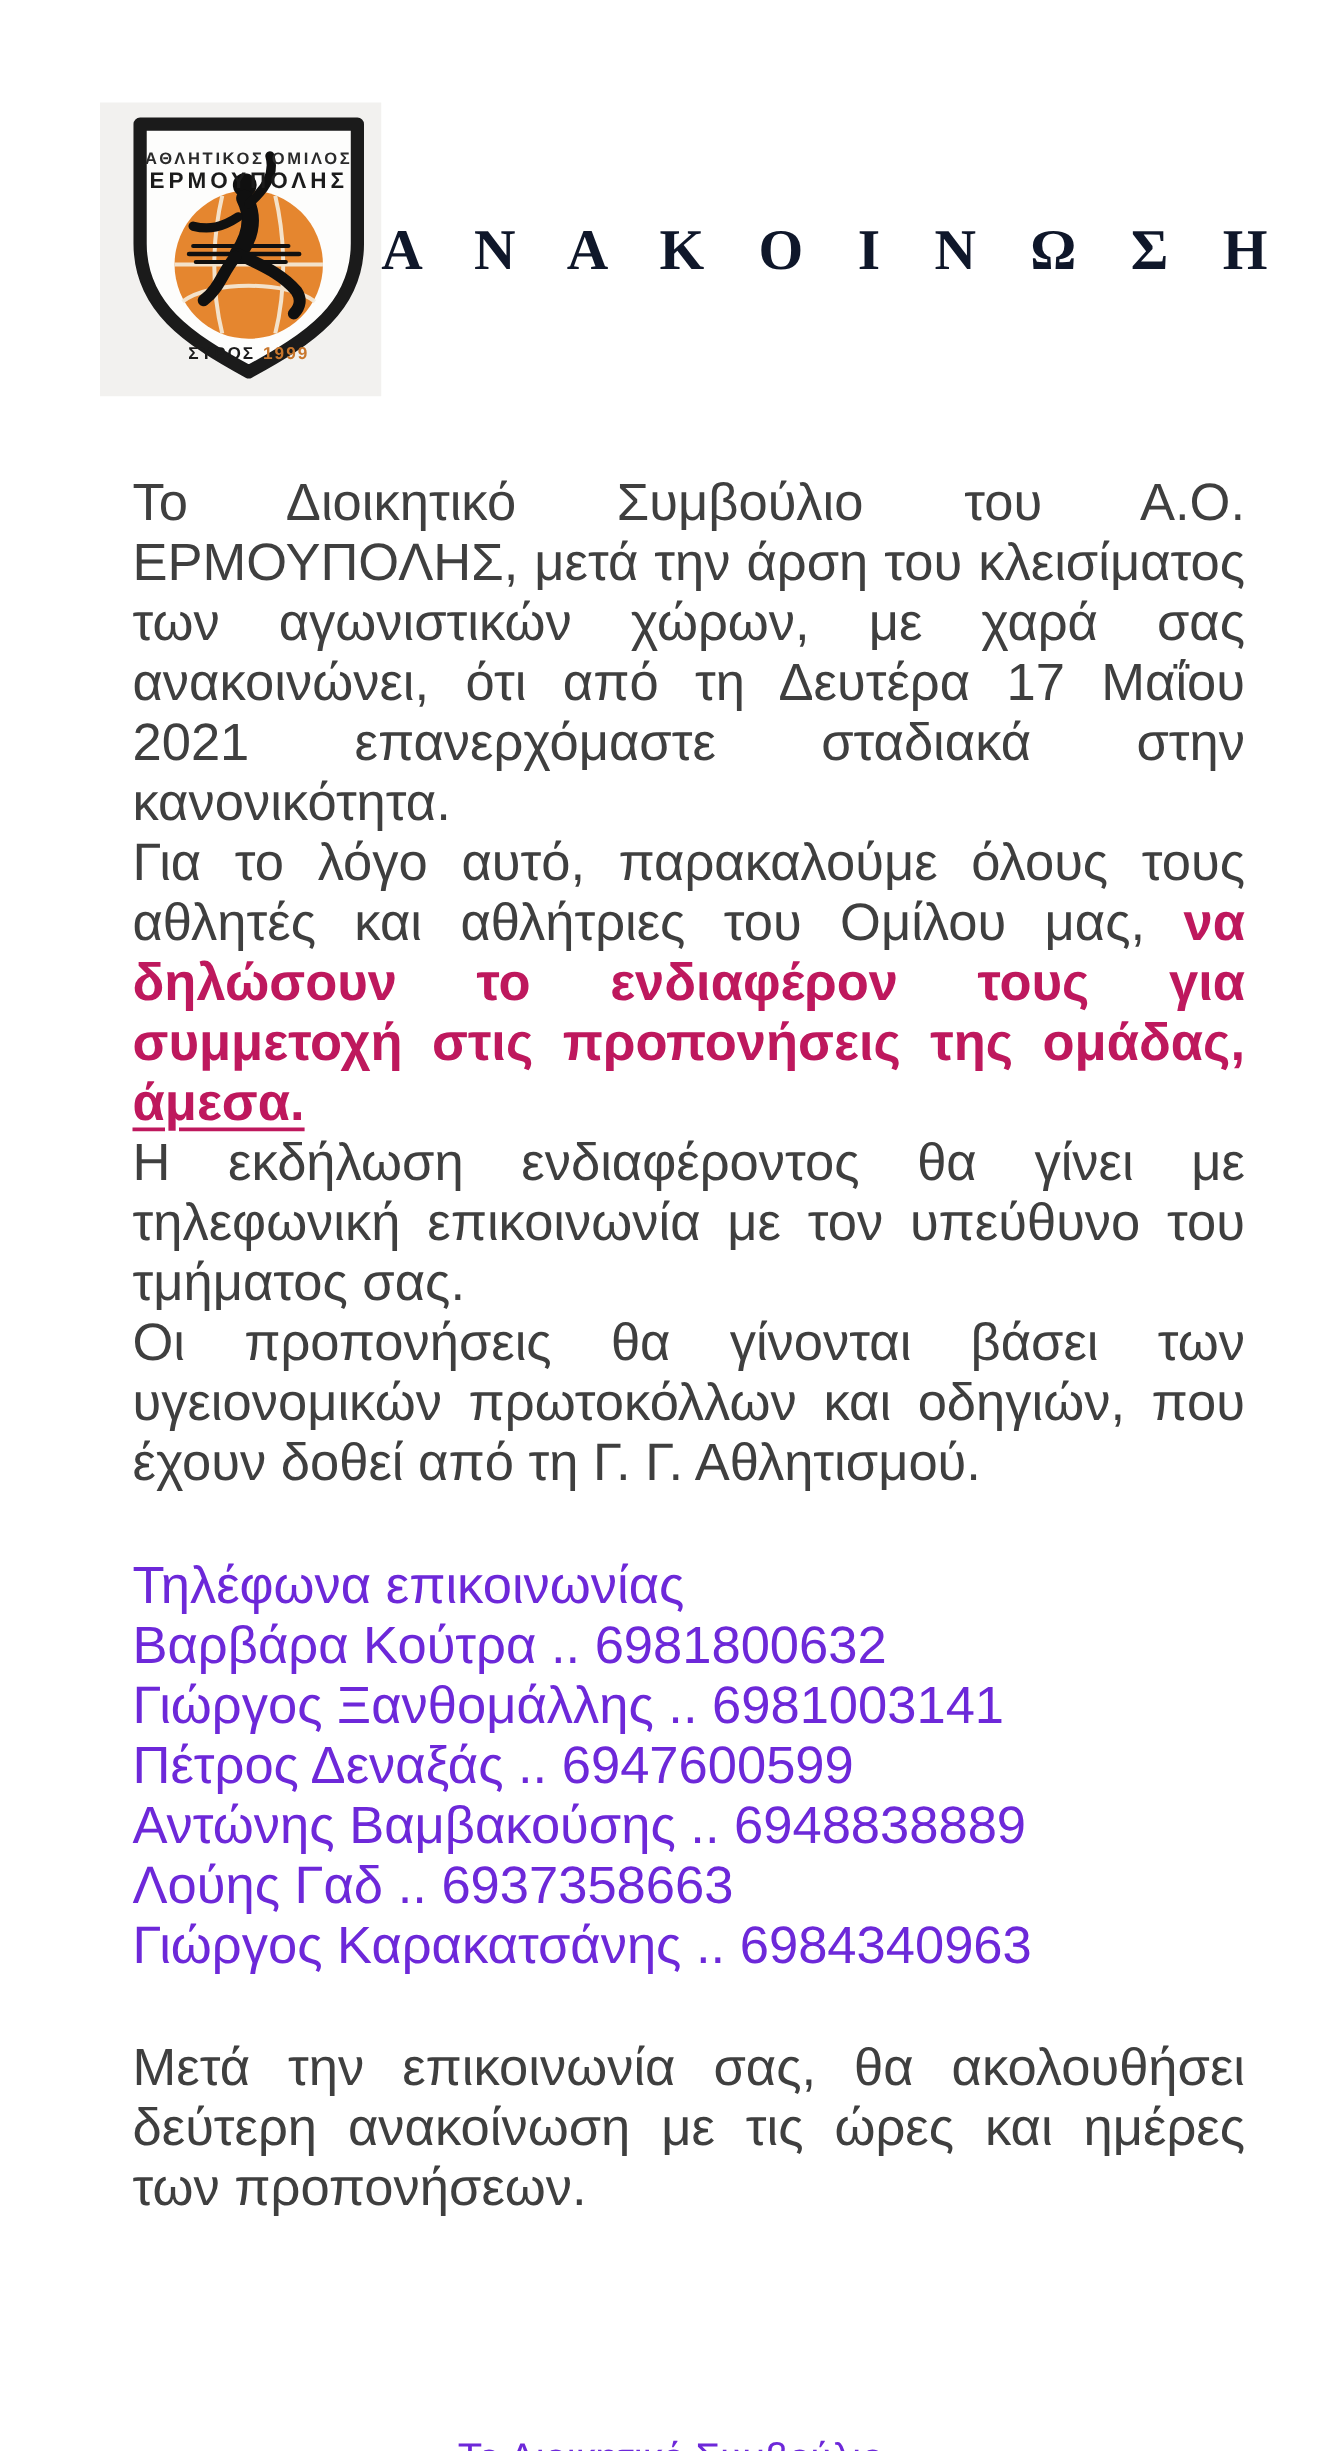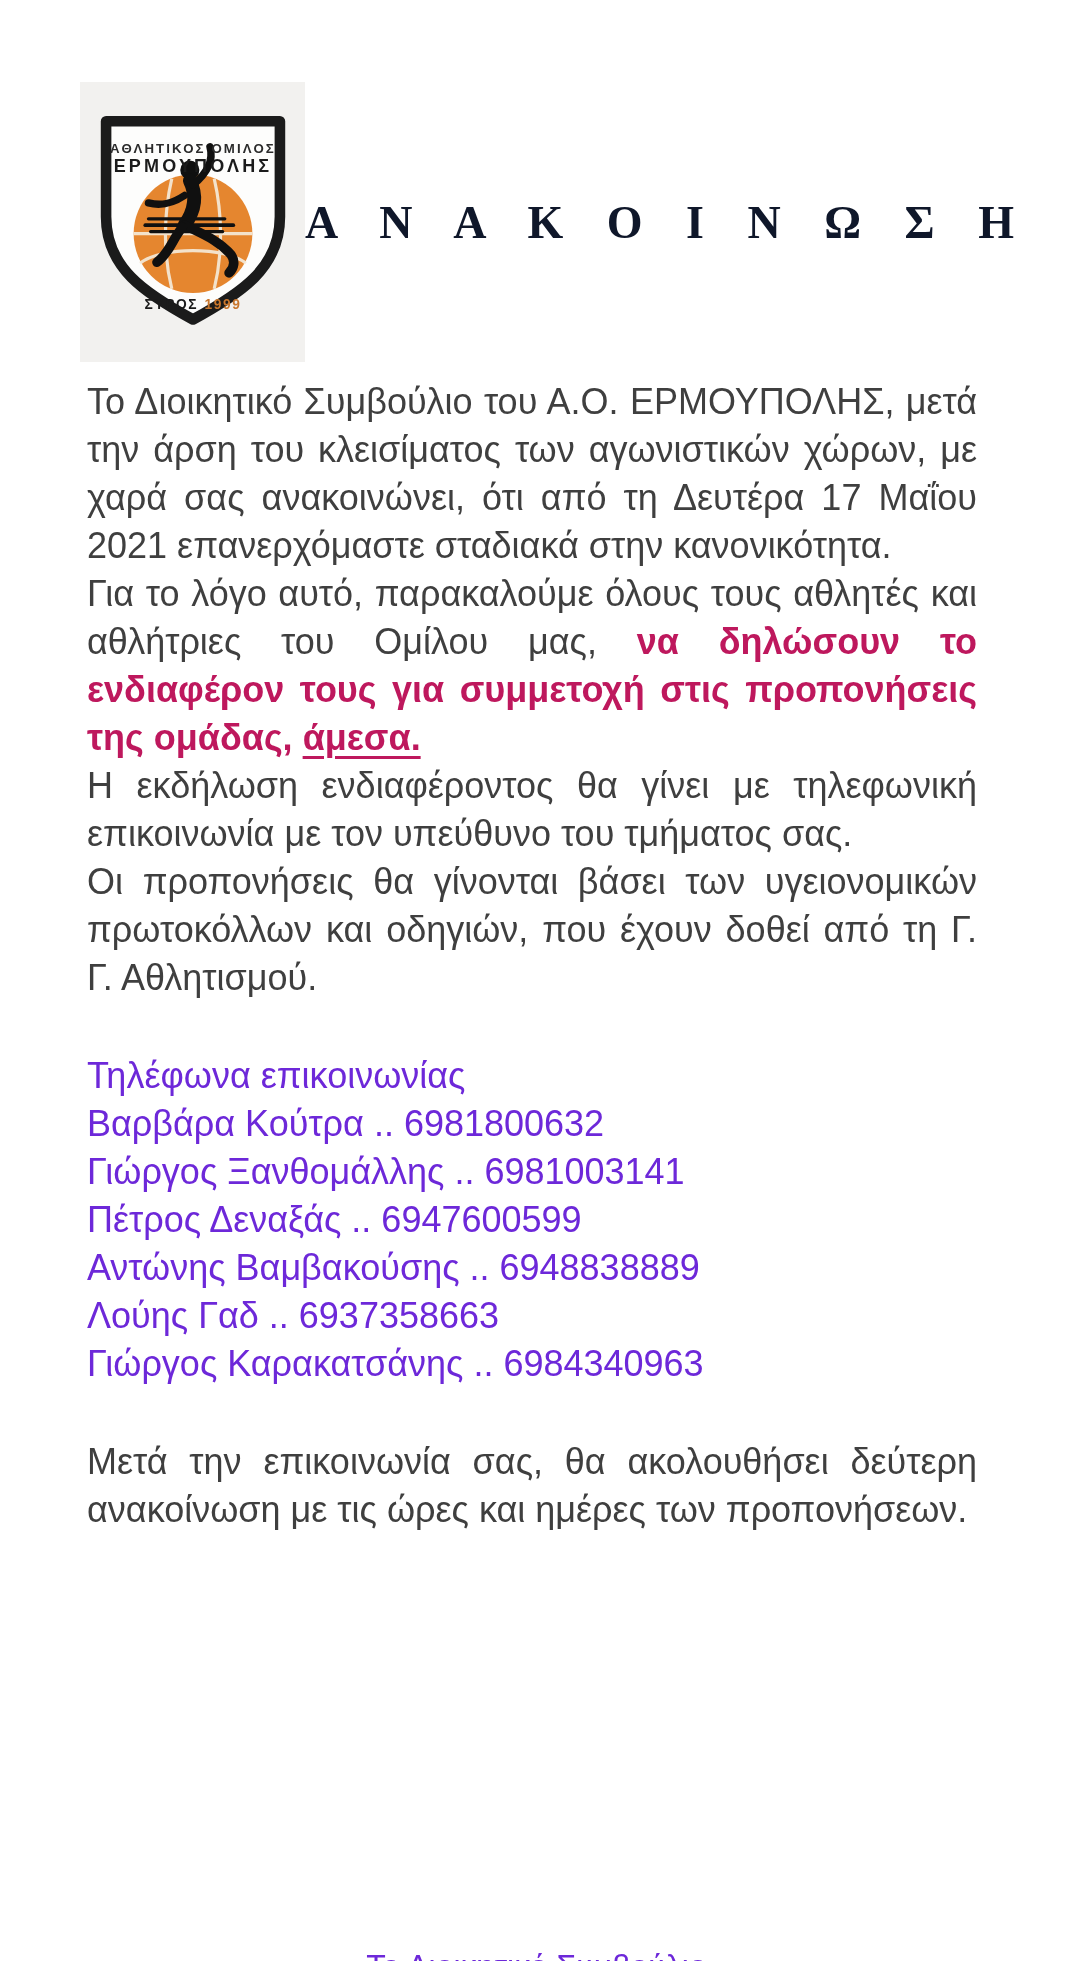--- a/index.html
+++ b/index.html
@@ -10,40 +10,40 @@
     background:#ffffff;
     font-family:"Liberation Sans", sans-serif;
     color:#3f3f3f;
     overflow:hidden;
   }
   .header {
     position:absolute; top:82px; left:80px; right:50px;
     display:flex; align-items:center;
   }
   .logo-box {
-    width:225px; height:280px;
+    width:225px; height:235px;
     background:#f2f1ef;
-    display:flex; align-items:center; justify-content:center;
+    display:flex; align-items:center; justify-content:flex-end;
     flex:0 0 auto;
   }
   .logo-box svg { width:212px; height:224px; display:block; }
   .title {
     flex:1 1 auto;
     margin:0; padding:0;
     text-align:center;
     font-family:"Liberation Serif", serif;
     font-weight:700;
     font-size:46px;
     letter-spacing:16px;
     color:#0f172a;
     white-space:nowrap;
   }
   .content {
-    position:absolute; top:378px; left:87px; width:890px;
-    font-size:36px; line-height:48px;
+    position:absolute; top:378px; left:106px; width:890px;
+    font-size:42px; line-height:48px;
     text-align:justify;
   }
   .para { margin:0; }
   .bold { font-weight:700; color:#be185d; }
   .underline {
     text-decoration:underline;
     text-decoration-thickness:2.5px;
     text-underline-offset:6px;
   }
   .contacts { margin-top:50px; text-align:left; color:#6d28d9; }

